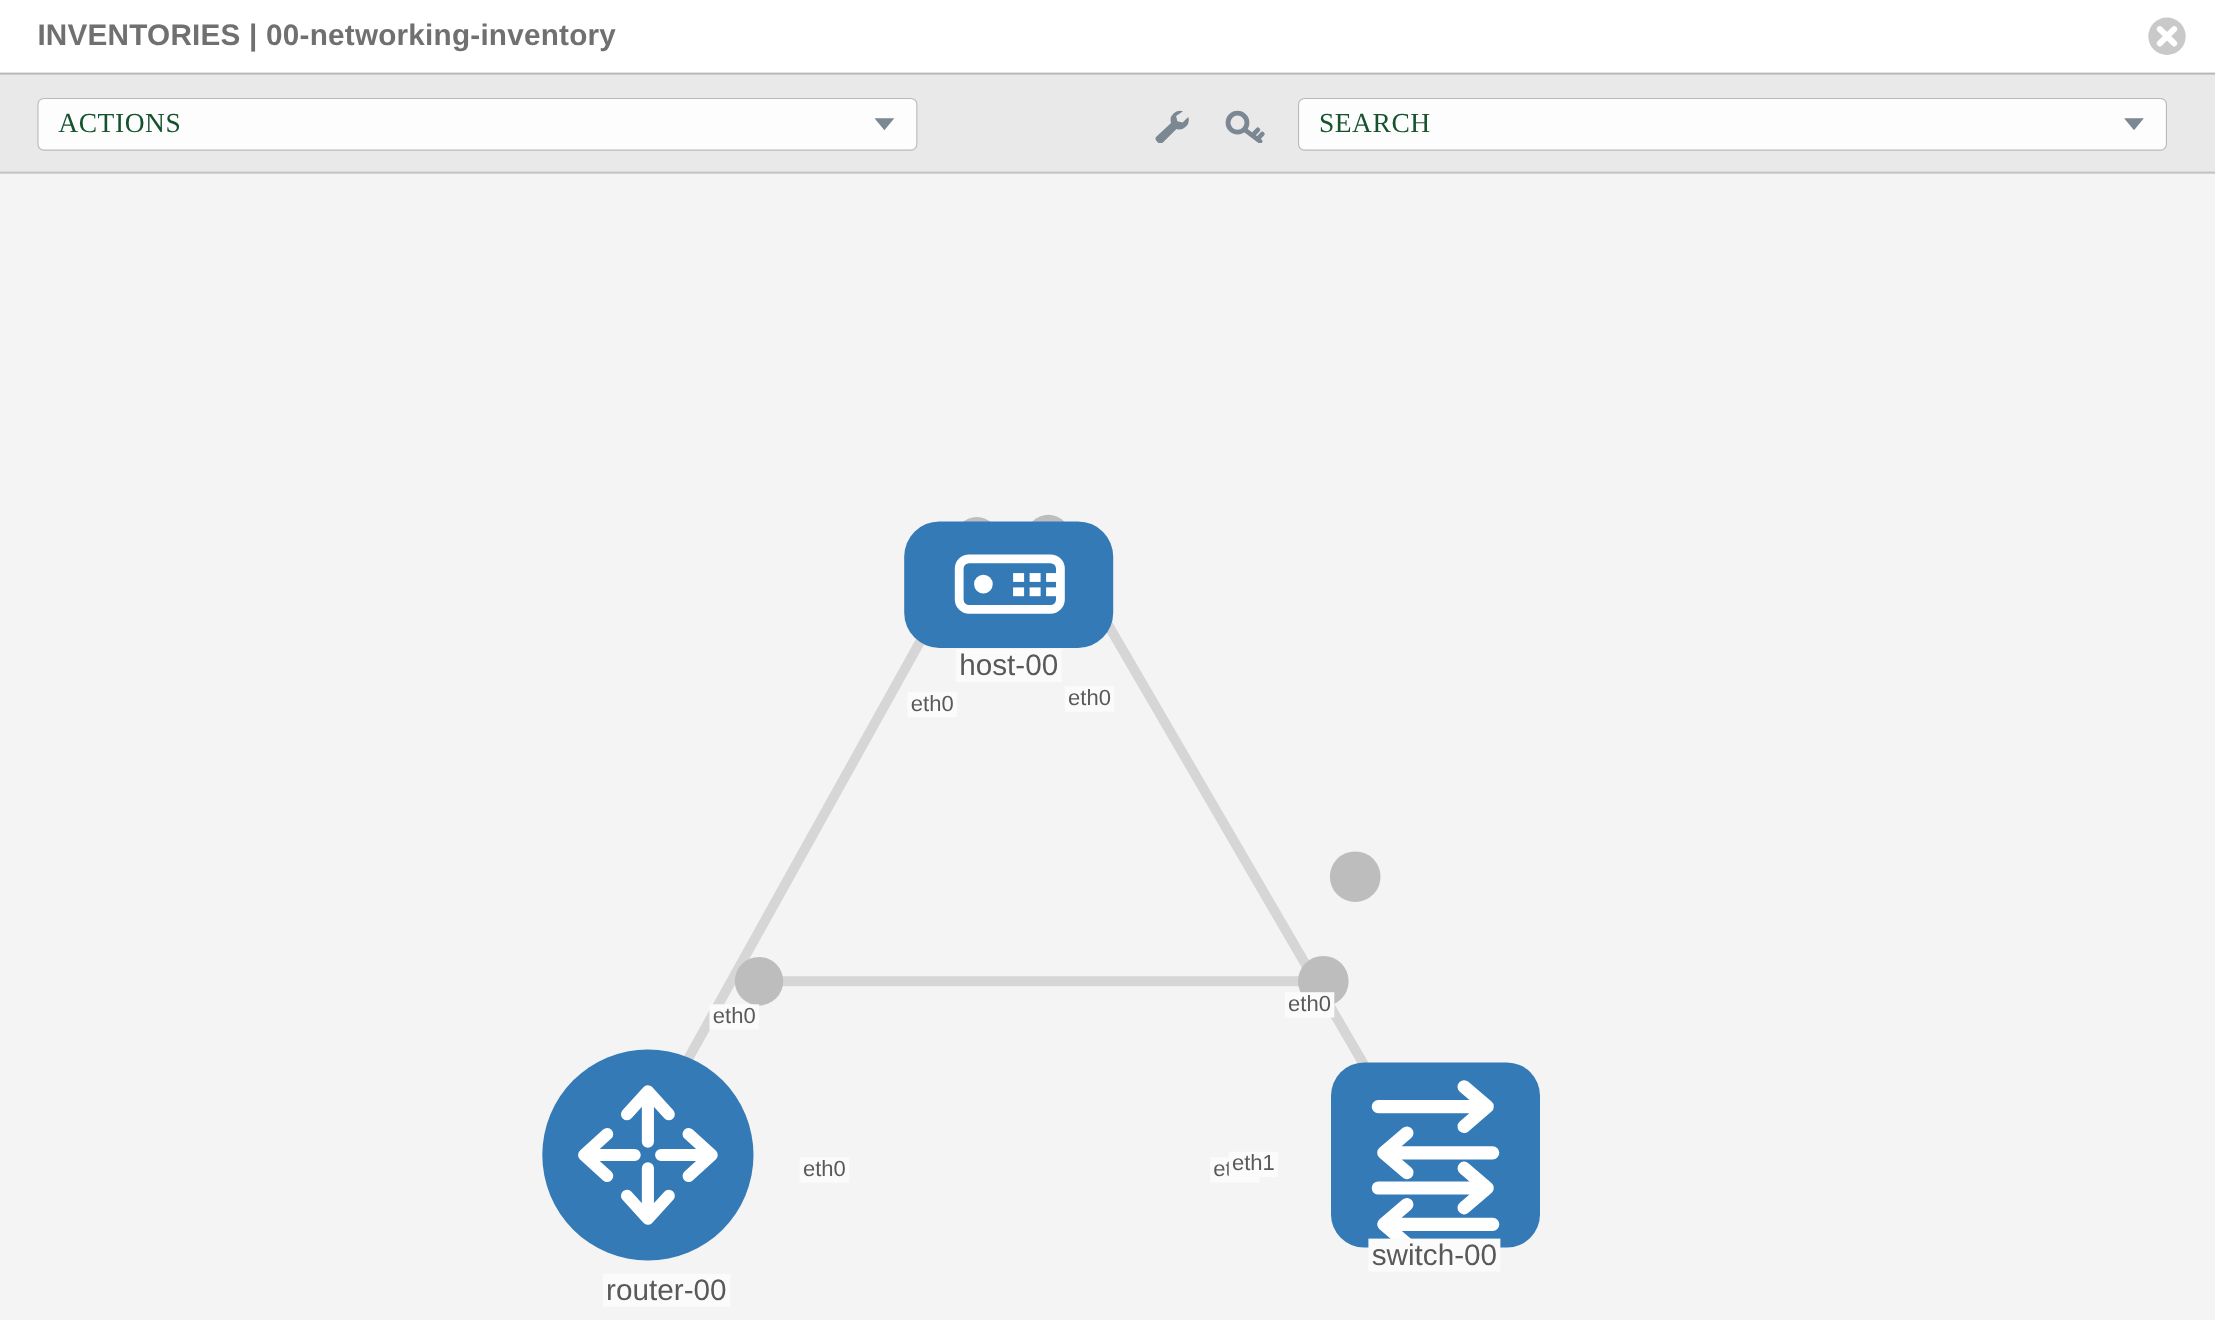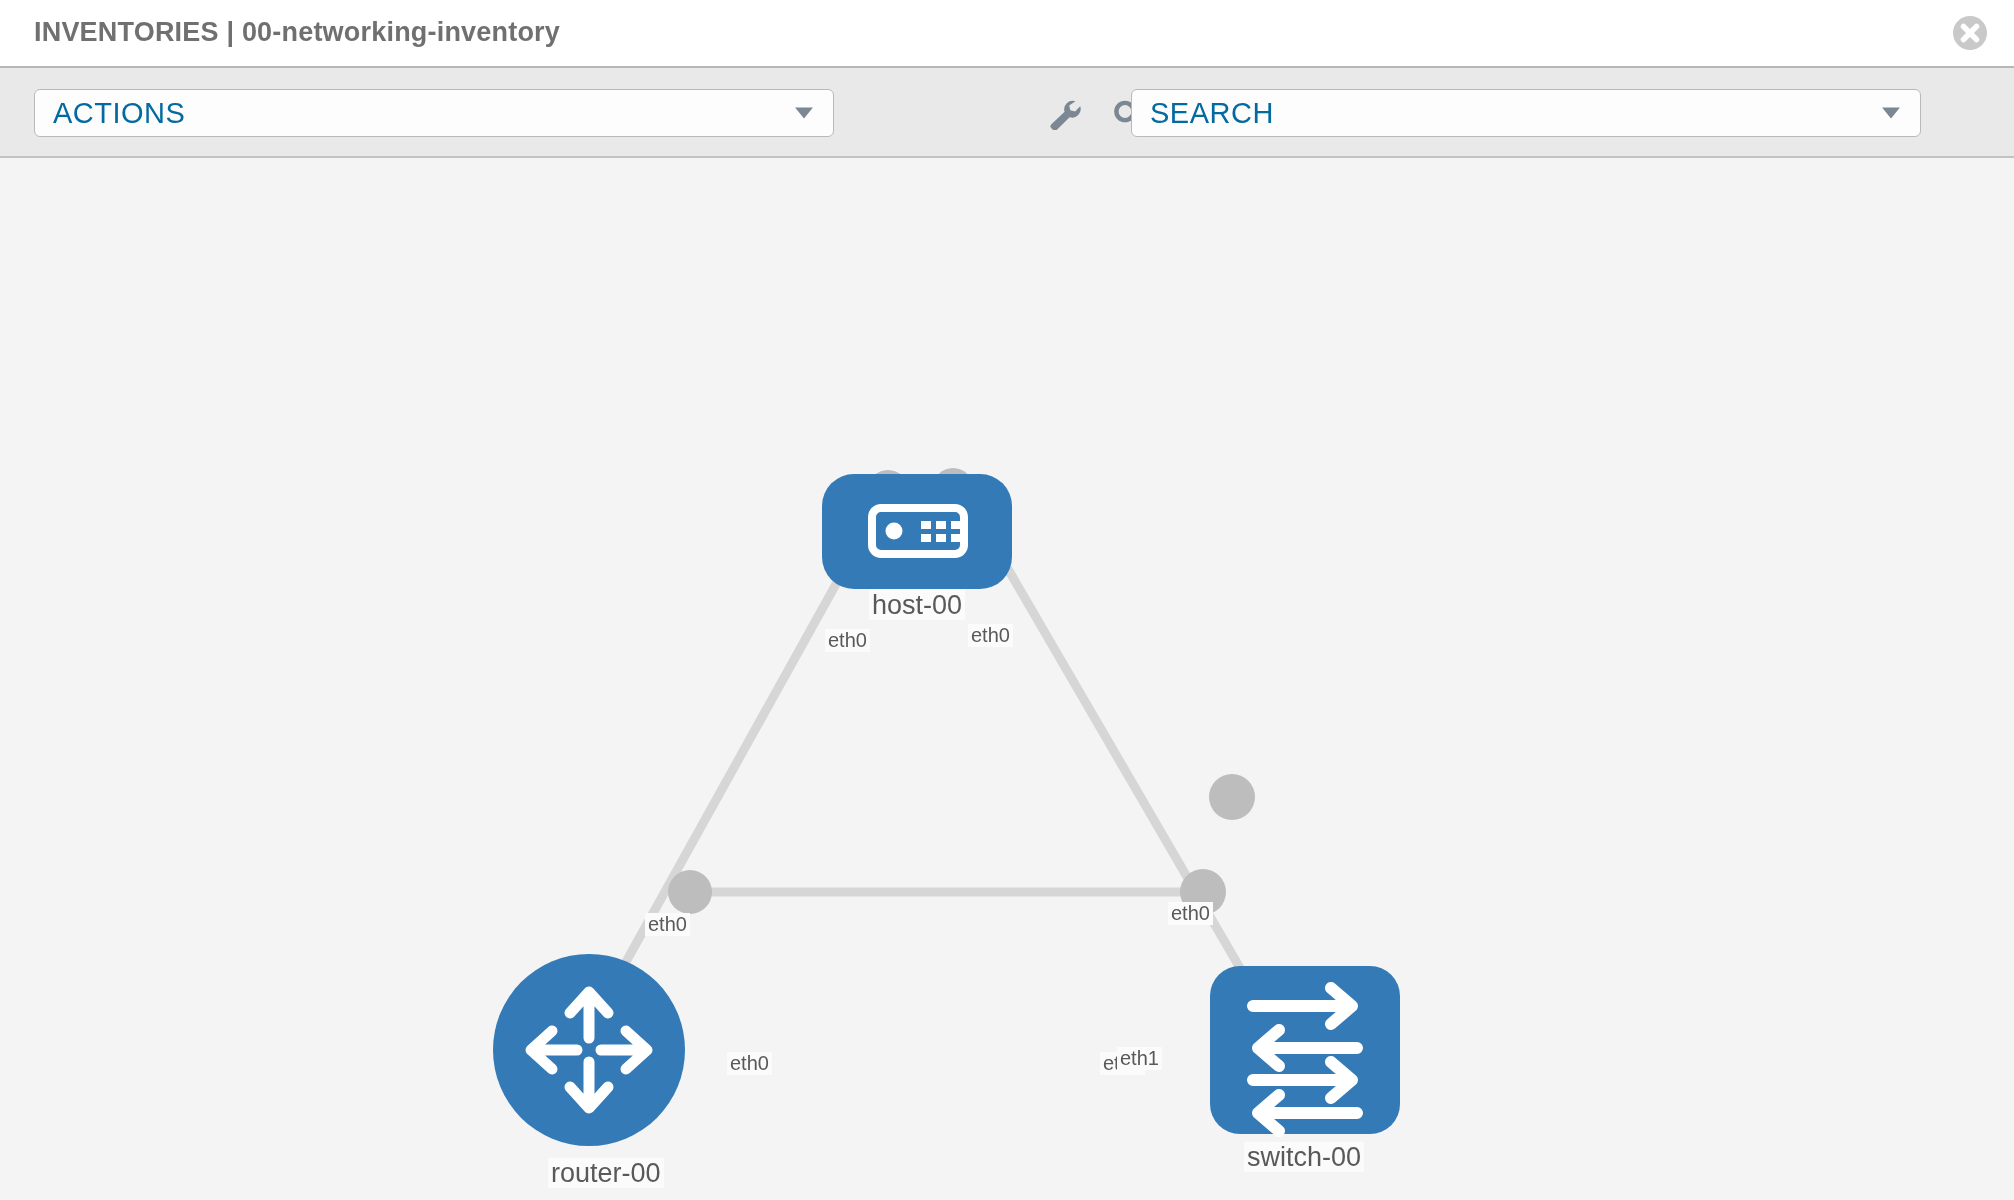--- a/index.html
+++ b/index.html
@@ -40,26 +40,27 @@
     background: #e9e9e9;
     border-bottom: 2px solid #c3c3c3;
   }
   .field {
     position: absolute; top: 21px; height: 48px;
     background: #fdfdfd;
     border: 1px solid #b9b9b9;
     border-radius: 6px;
   }
   .field-actions { left: 34px; width: 800px; }
-  .field-search  { left: 1131px; width: 790px; }
+  .field-search  { left: 1180px; width: 790px; }
   .field-label {
     position: absolute; left: 18px; top: 50%;
     transform: translateY(-50%);
-    font-size: 29px; color: #0369a1; letter-spacing: 0.5px;
+    font-size: 25px; color: #14532d; letter-spacing: 0.5px;
     white-space: nowrap;
+    font-family: Liberation Serif, serif;
   }
   .caret {
     position: absolute; right: 20px; top: 50%;
     transform: translateY(-50%);
     width: 0; height: 0;
     border-left: 9px solid transparent;
     border-right: 9px solid transparent;
     border-top: 11px solid #7b8793;
   }
   .tool-icon {
@@ -227,17 +228,17 @@
     <span class="iface-label" style="left:825px; top:443px;">eth0</span>
     <span class="iface-label" style="left:968px; top:438px;">eth0</span>
     <span class="iface-label" style="left:645px; top:727px;">eth0</span>
     <span class="iface-label" style="left:1168px; top:716px;">eth0</span>
     <span class="iface-label" style="left:727px; top:866px;">eth0</span>
     <span class="iface-label" style="left:1100px; top:866px;">eth0</span>
     <span class="iface-label" style="left:1117px; top:861px;">eth1</span>
 
     <span class="node-label" style="left:869px; top:432px;">host-00</span>
     <span class="node-label" style="left:528px; top:1000px;margin-left:20px;">router-00</span>
-    <span class="node-label" style="left:1244px; top:968px;margin-top:16px;">switch-00</span>
+    <span class="node-label" style="left:1244px; top:968px;">switch-00</span>
 
 
   </div>
 </div>
 
 </body></html>

